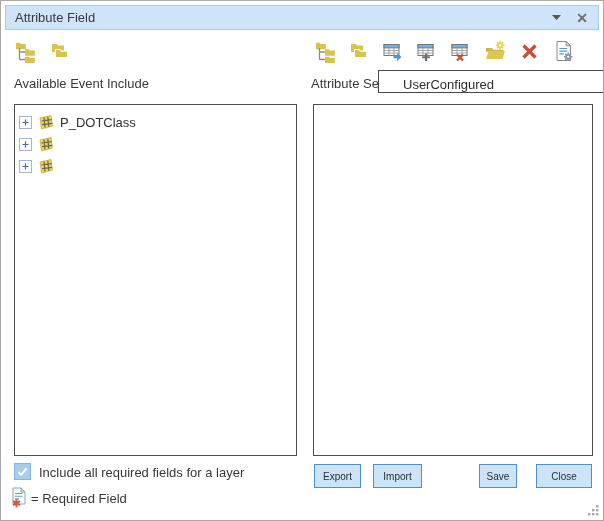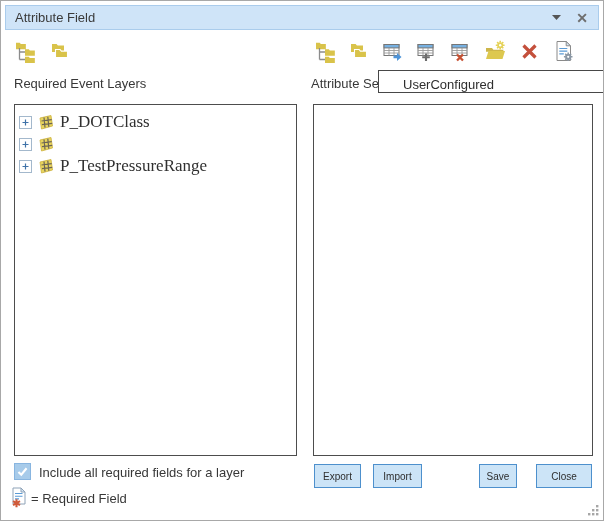--- a/index.html
+++ b/index.html
@@ -35,21 +35,21 @@
     display:flex; align-items:center; justify-content:center;
   }
   
   .panel { position:absolute; top:103px; height:352px; background:#fff; border:1px solid #4d4d4d; box-sizing:border-box; }
   .panel.left  { left:13px;  width:283px; }
   .panel.right { left:312px; width:280px; }
   .tree { padding-top:6px; }
   .tree-row { height:22px; display:flex; align-items:center; }
   .expander { margin-left:4px; width:13px; height:13px; flex:none; }
   .evt-icon { margin-left:5px; flex:none; }
-  .tree-label { margin-left:6px; font-size:17px; color:#303030; white-space:nowrap;font-family:Liberation Serif, serif; }
+  .tree-label { margin-left:6px; font-size:13px; color:#303030; white-space:nowrap; }
   
   .checkbox {
     position:absolute; left:13px; top:462px; width:17px; height:17px;
     background:#a7cbea; border:1px solid #88b5e0; box-sizing:border-box;
     display:flex; align-items:center; justify-content:center;
   }
   .req-icon { position:absolute; left:9px; top:486px; }
   
   .btn {
     position:absolute; top:463px; height:24px; box-sizing:border-box;
@@ -178,21 +178,21 @@
     <span class="tool">
       <svg width="20" height="22" viewBox="0 0 20 22">
         <path d="M3 1.5 h9.2 l4.3 4.3 V20.5 H3 Z" fill="#ffffff" stroke="#8a8a8a"></path>
         <path d="M12.2 1.5 l4.3 4.3 h-4.3 Z" fill="#d7e6f4" stroke="#8a8a8a"></path>
         <path d="M5.3 8.5 h8 M5.3 11.2 h8 M5.3 13.9 h4.5" stroke="#5b9bd5" stroke-width="1.2" fill="none"></path>
         <use href="#ico-gear-gray" transform="translate(14.2,16.8)"></use>
       </svg>
     </span>
   </div>
 
-  <span class="lbl" style="left:13px; top:75px;">Required Event Layers</span>
+  <span class="lbl" style="left:13px; top:75px;">Available Event Include</span>
   <span class="lbl" style="left:310px; top:75px;">Attribute Set:</span>
 
   <div class="combo">
     <span class="combo-value">UserConfigured</span>
     <span class="combo-btn">
       <svg width="9" height="5" viewBox="0 0 9 5">
         <polygon points="0,0 9,0 4.5,5" fill="#8a8a8a"></polygon>
       </svg>
     </span>
   </div>
@@ -222,21 +222,20 @@
       </div>
       <div class="tree-row">
         <svg class="expander" viewBox="0 0 13 13" width="13" height="13">
           <rect x="0.5" y="0.5" width="12" height="12" fill="#ffffff" stroke="#a3b8cc"></rect>
           <path d="M3.5 6.5 h6 M6.5 3.5 v6" stroke="#3f72a8" stroke-width="1.2"></path>
         </svg>
         <svg class="evt-icon" viewBox="0 0 17 17" width="17" height="17">
           <polygon points="3,4 14,1.5 15.5,12 4.5,15" fill="#e8d55e" stroke="#cdb13c" stroke-width="0.8"></polygon>
           <path d="M7 3.5 L8 13.5 M10.8 2.8 L11.8 12.8 M4.5 7 L14.7 5.7 M5 10.6 L15.2 9.3" stroke="#6b6455" stroke-width="1.2" fill="none"></path>
         </svg>
-        <span class="tree-label">P_TestPressureRange</span>
       </div>
     </div>
   </div>
 
   <div class="panel right"></div>
 
   <span class="checkbox">
     <svg width="13" height="13" viewBox="0 0 16 16">
       <polyline points="3,8.5 6.5,12 13,4" fill="none" stroke="#ffffff" stroke-width="2.6"></polyline>
     </svg>

